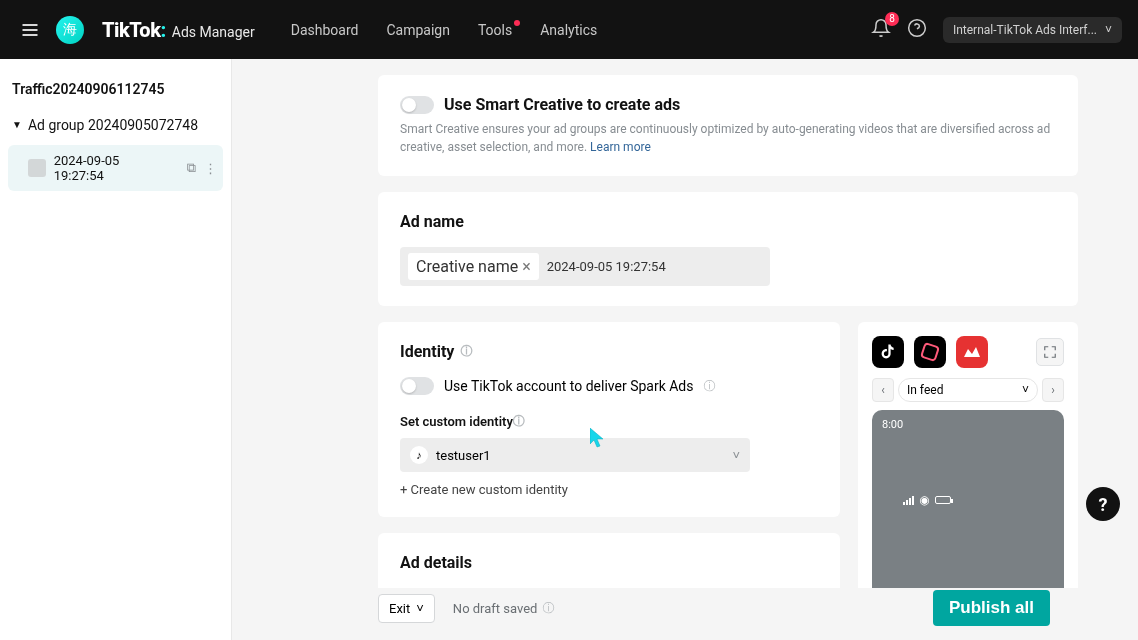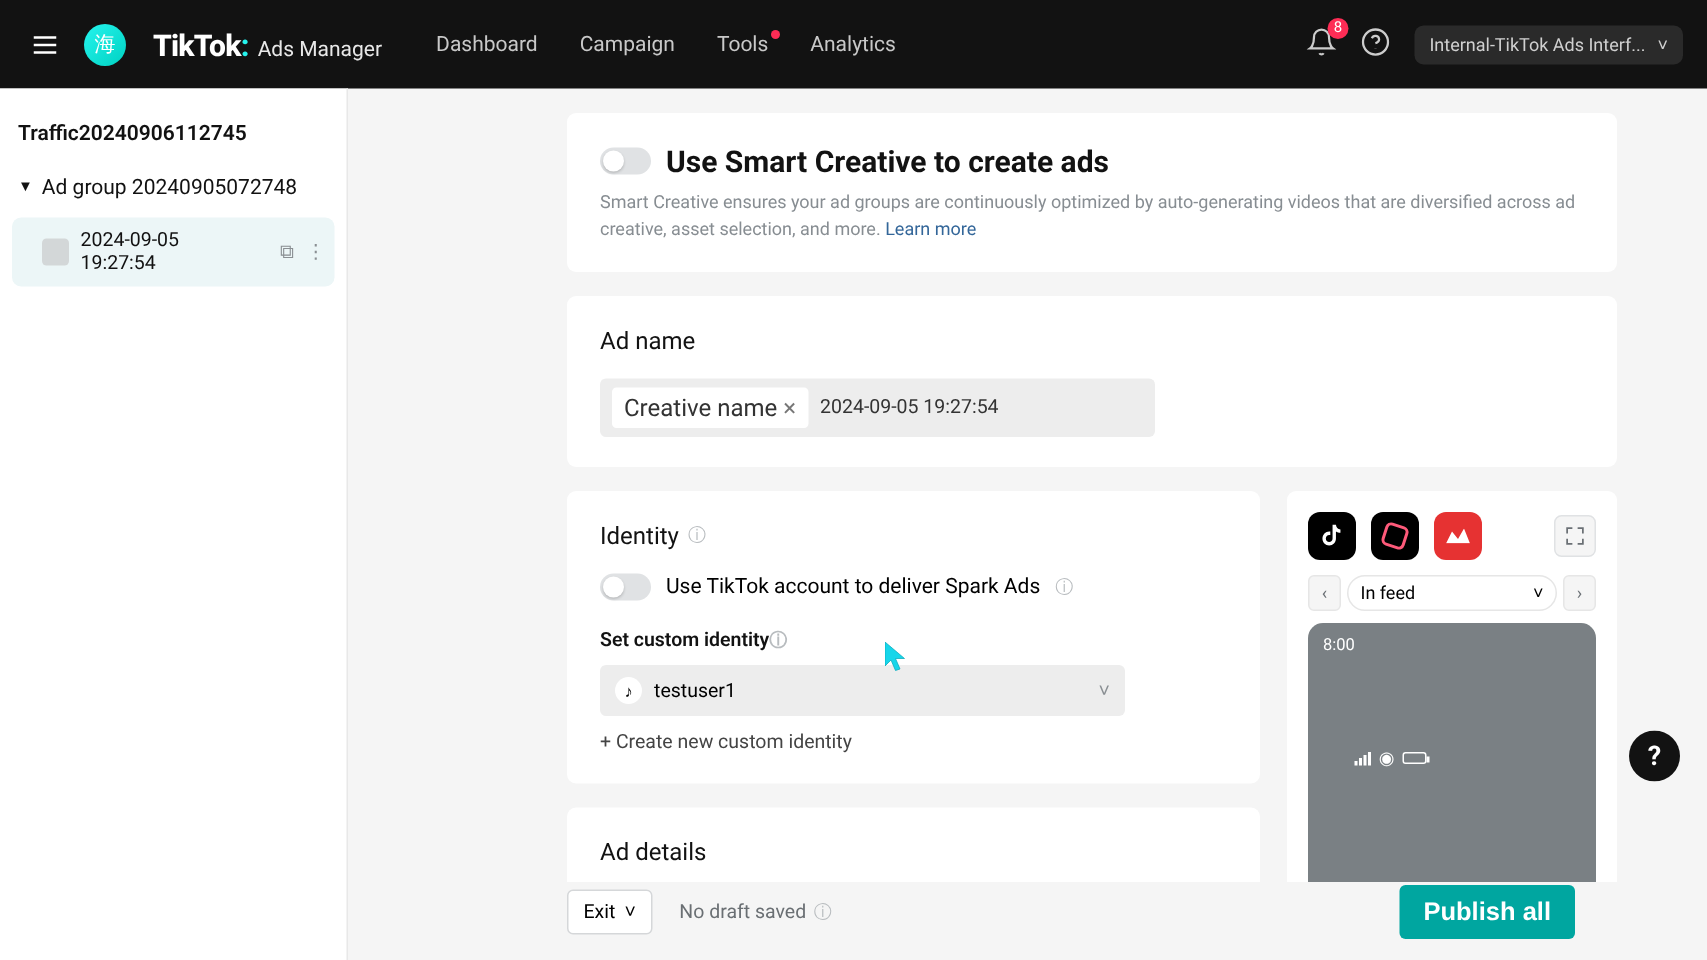--- a/index.html
+++ b/index.html
@@ -37,25 +37,25 @@
 .ad-row .copyic, .ad-row .moreic { color: #8a8f93; cursor: pointer; }
 .ad-row .spacer { flex: 1; }
 
 
 .main { position: absolute; top: 59px; left: 232px; right: 0; bottom: 52px; overflow: auto; padding: 16px 60px 20px 146px; }
 
 .card { background: #fff; border-radius: 6px; padding: 20px 22px; margin-bottom: 16px; }
 .toggle-row { display: flex; align-items: center; gap: 10px; }
 .toggle { width: 34px; height: 18px; border-radius: 10px; background: #e0e2e4; position: relative; cursor: pointer; }
 .toggle .knob { width: 14px; height: 14px; background: #fff; border-radius: 50%; position: absolute; top: 2px; left: 2px; box-shadow: 0 1px 2px rgba(0,0,0,0.2); }
-.toggle-title { font-size: 20px; font-weight: 700; color: #121212; }
+.toggle-title { font-size: 16px; font-weight: 700; color: #121212; }
 .helptext { font-size: 12px; color: #878d92; margin-top: 6px; line-height: 1.5; }
 .helptext a { color: #336699; text-decoration: none; cursor: pointer; }
 
-.section-title { font-size: 16px; font-weight: 400; color: #121212; margin-bottom: 16px; display: flex; align-items: center; gap: 6px; }
+.section-title { font-size: 16px; font-weight: 700; color: #121212; margin-bottom: 16px; display: flex; align-items: center; gap: 6px; }
 .section-title .info { color: #b8bcbf; }
 
 .adname-input { width: 370px; background: #ededed; border-radius: 4px; padding: 6px 8px; display: flex; align-items: center; gap: 8px; }
 .chip { background: #fff; border-radius: 3px; padding: 4px 8px; font-size: 16px; color: #333; display: flex; align-items: center; gap: 4px; }
 .chip .x { color: #777; cursor: pointer; }
 .adname-val { font-size: 13px; color: #333; }
 .subnote { font-size: 12px; color: #878d92; margin-top: 8px; }
 
 .fieldlabel { font-size: 13px; font-weight: 600; color: #121212; margin: 18px 0 8px; display: flex; align-items: center; gap: 0; }
 .fieldlabel .info { color: #b8bcbf; }

